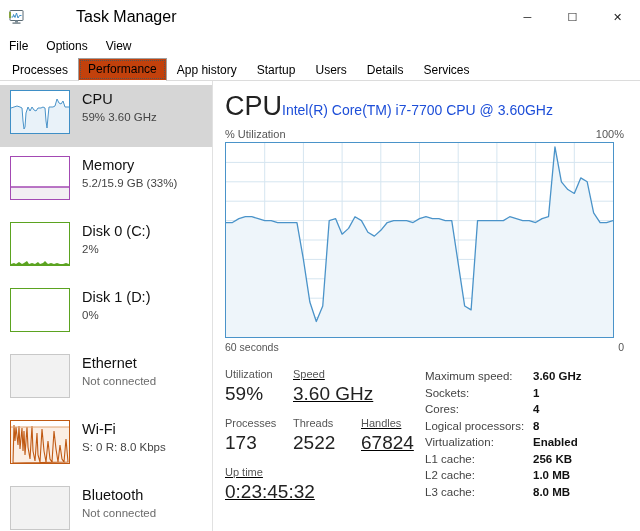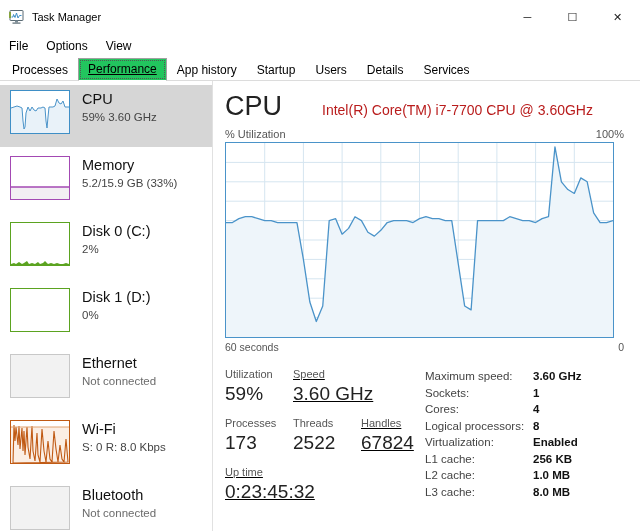--- a/index.html
+++ b/index.html
@@ -13,42 +13,42 @@
   }
   
   .titlebar{
     height:34px;display:flex;align-items:center;
     background:#ffffff;position:relative;
   }
   .app-icon{
     width:16px;height:14px;margin-left:9px;margin-right:7px;
     position:relative;flex:none;
   }
-  .title-text{font-size:11px;color:#000;}
+  .title-text{font-size:16px;color:#000;margin-left:44px;}
   .win-controls{position:absolute;right:0;top:0;height:34px;display:flex;}
   .wbtn{width:45px;height:34px;display:flex;align-items:center;justify-content:center;}
   .wglyph{font-size:11px;color:#1a1a1a;line-height:1;}
   
   .menubar{height:24px;display:flex;align-items:center;gap:0;}
   .menu-item{padding:2px 9px;font-size:12px;color:#000;}
   
   .tabstrip{
     height:22px;display:flex;align-items:flex-end;
     padding-left:2px;position:relative;
     border-bottom:1px solid #dcdcdc;
   }
   .tab{
     padding:3px 9px 4px 9px;font-size:12px;color:#000;
     border:1px solid transparent;border-bottom:none;
     position:relative;top:1px;background:transparent;
     line-height:14px;
   }
   .tab.active{
-    background:#22c55e;border:1px solid #a0a0a0;border-bottom:1px solid #fff;
-    outline:1px dotted #555;outline-offset:-3px;text-decoration:underline;
+    background:#c2410c;border:1px solid #a0a0a0;border-bottom:1px solid #fff;
+    outline:1px dotted #555;outline-offset:-3px;
   }
   
   .content{display:flex;height:486px;}
   .sidebar{
     width:213px;flex:none;background:#ffffff;
     border-right:1px solid #e1e1e1;
     padding-top:4px;box-sizing:border-box;
     position:relative;
   }
   .res-row{
@@ -67,21 +67,21 @@
   .thumb.idle{border:1px solid #c8c8c8;background:#f2f2f2;}
   .thumb.wifi{border:1px solid #c05a14;}
   .res-label{margin-left:12px;padding-top:1px;}
   .res-title{font-size:14.5px;color:#111;line-height:17px;}
   .res-sub{font-size:11.5px;color:#444;margin-top:2px;line-height:14px;}
   .res-sub.dim{color:#6b6b6b;}
   
   .main{flex:1;position:relative;padding:10px 16px 0 12px;box-sizing:border-box;}
   .main-head{display:flex;align-items:baseline;}
   .big-title{font-size:27px;color:#222;line-height:30px;font-weight:normal;}
-  .cpu-model{font-size:14px;color:#b91c1c;margin-left:40px;}
+  .cpu-model{font-size:14px;color:#1d4ed8;}
   .axis-row{display:flex;justify-content:space-between;margin-top:7px;font-size:11px;color:#555;}
   .graph-wrap{position:relative;margin-top:2px;}
   .graph{
     width:389px;height:196px;box-sizing:border-box;
     border:1px solid #4a93c9;background:#ffffff;
     position:relative;overflow:hidden;
   }
   .graph svg{display:block;}
   .axis-row2{display:flex;justify-content:space-between;margin-top:3px;font-size:10.5px;color:#555;}
   

